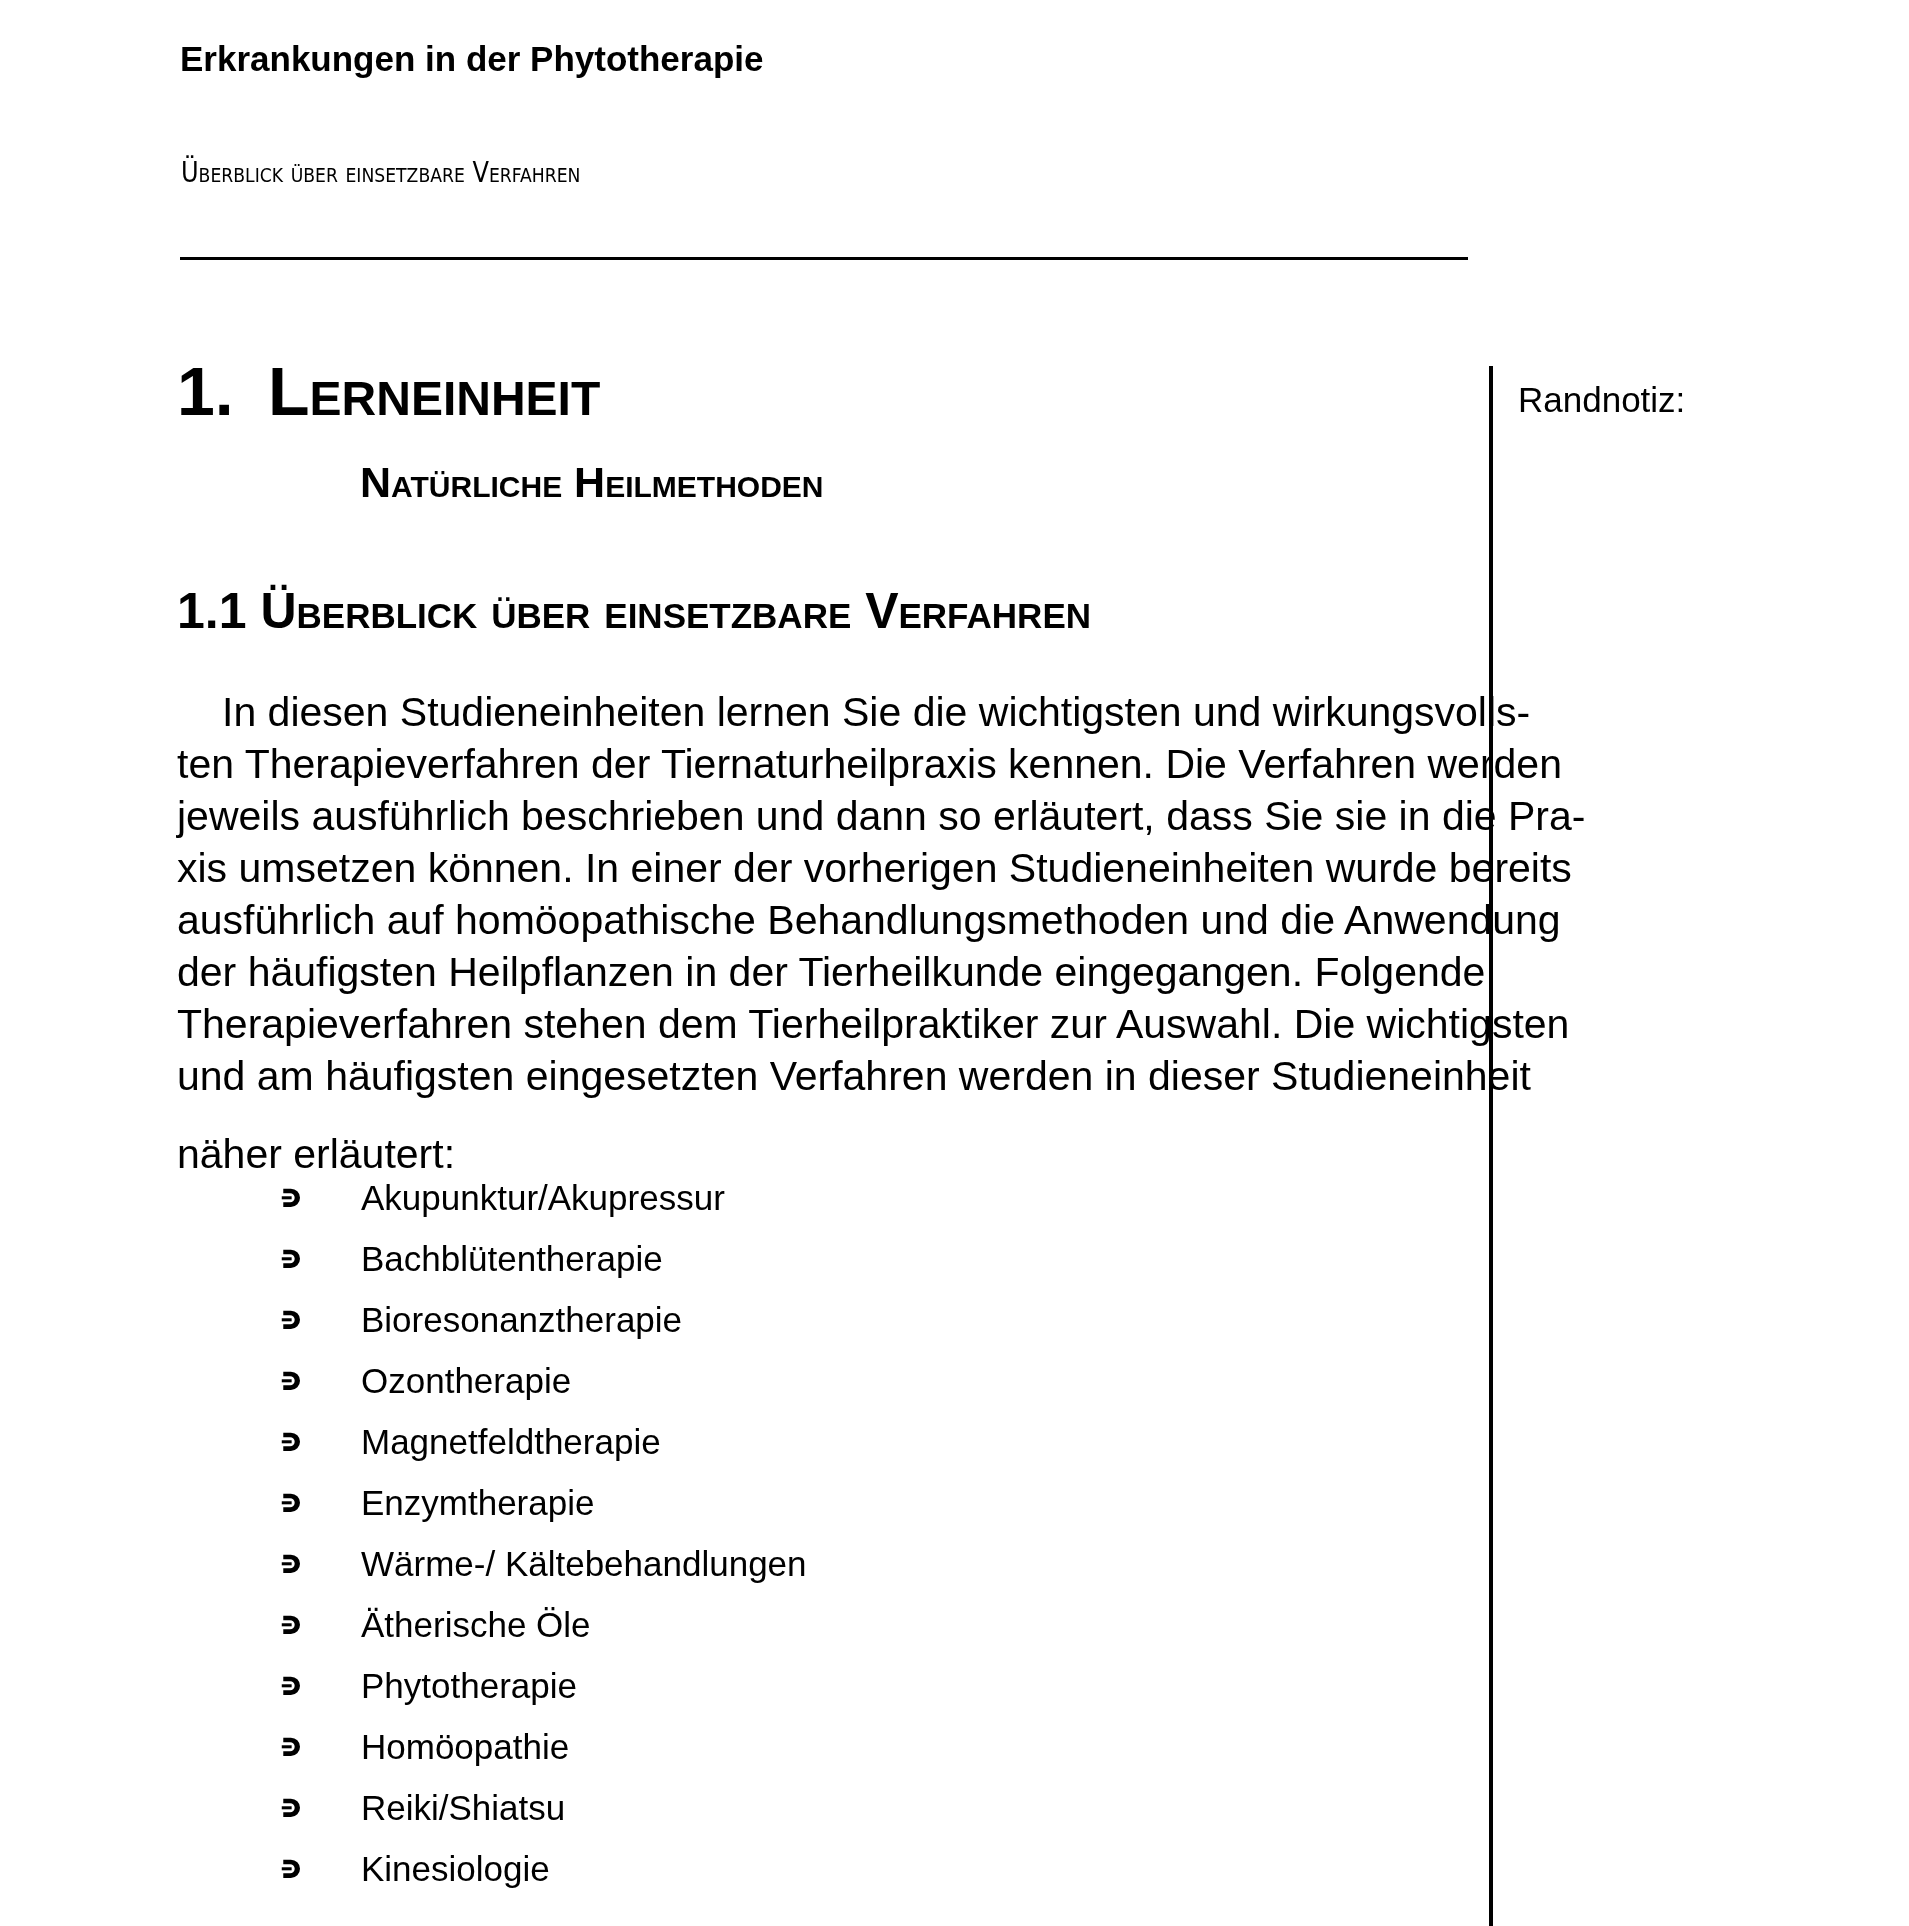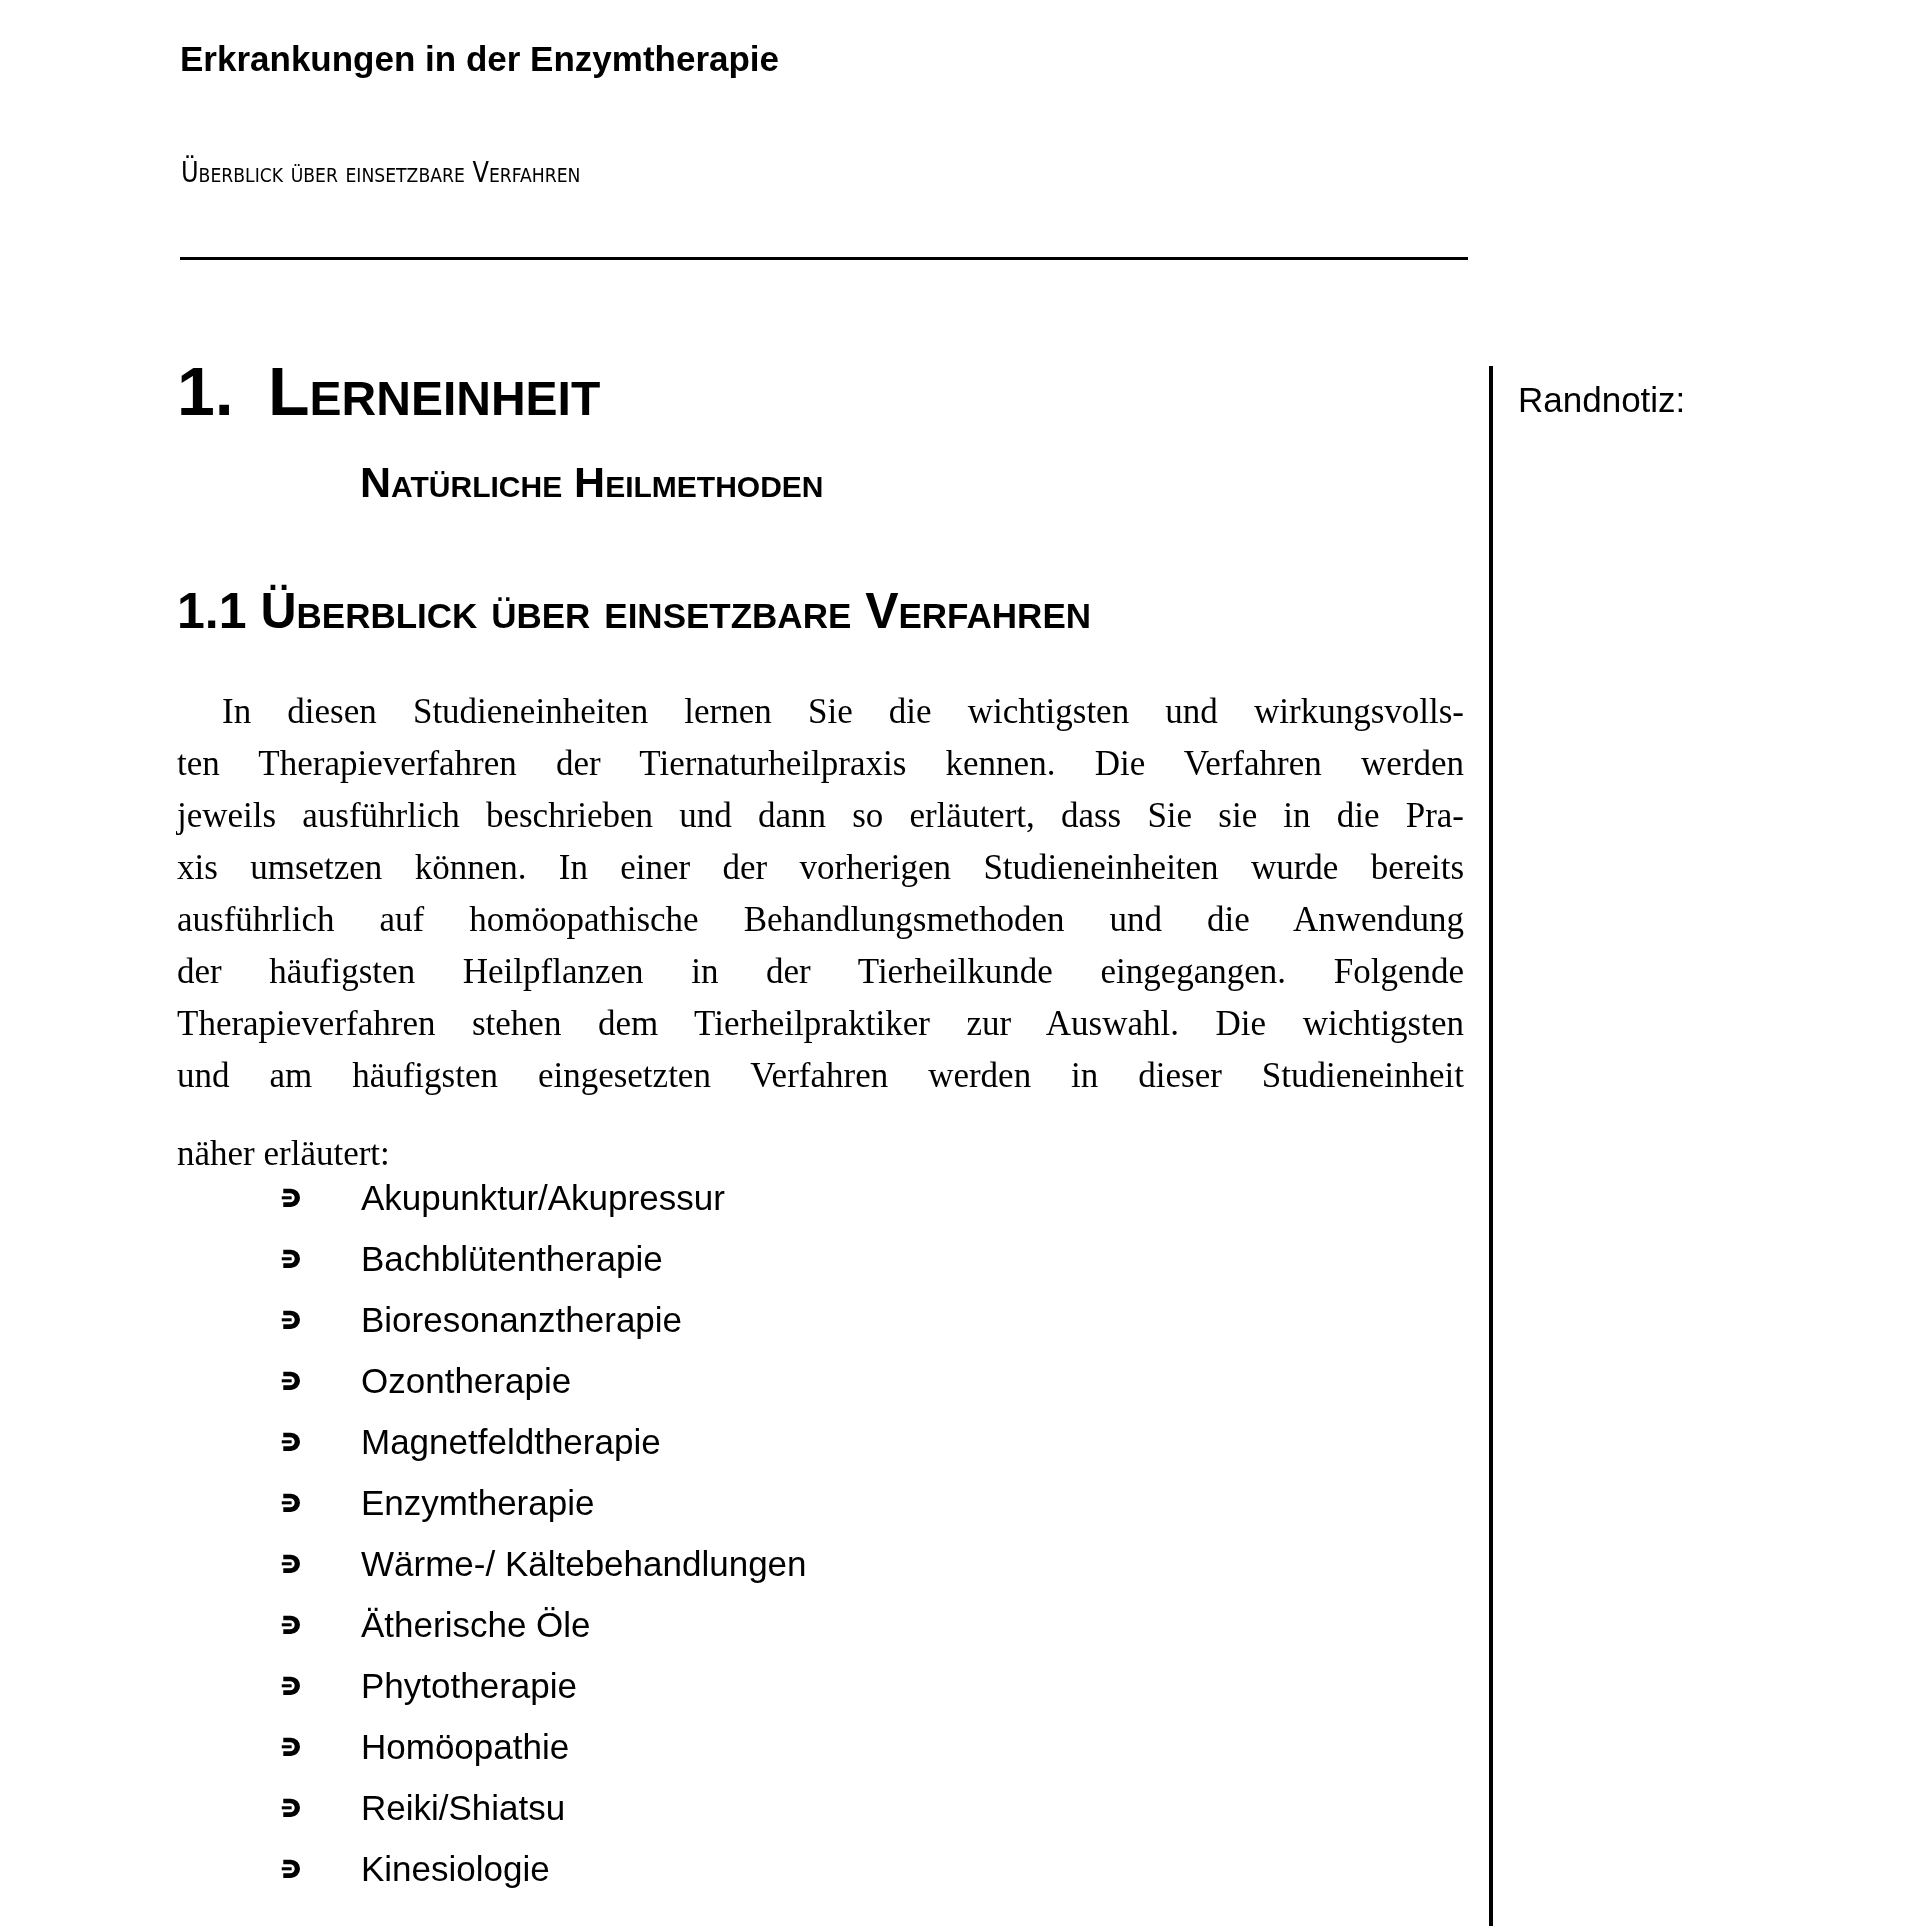--- a/index.html
+++ b/index.html
@@ -9,33 +9,33 @@
   .doc-title { left: 180px; top: 39px; font-size: 35px; font-weight: bold; white-space: nowrap; }
   .running-head { left: 181px; top: 156px; font-size: 28px; font-variant: small-caps; letter-spacing: 0; white-space: nowrap;
                   font-family: "DejaVu Sans", sans-serif; transform: scaleX(0.86); transform-origin: left; }
   .rule { left: 180px; top: 257px; width: 1288px; height: 3.1px; background: #000; }
   .vline { left: 1489px; top: 366px; width: 3.5px; height: 2238px; background: #000; }
   .margin-note { left: 1518px; top: 360px; font-size: 35px; white-space: nowrap; margin-top: 20px; }
   .h1 { left: 177px; top: 352px; font-size: 68px; font-weight: bold; white-space: nowrap; }
   .h1 .sc { font-variant: small-caps; margin-top: 40px; }
   .h1-sub { left: 360px; top: 458px; font-size: 43px; font-weight: bold; font-variant: small-caps; white-space: nowrap; }
   .h2 { left: 177px; top: 582px; font-size: 50px; font-weight: bold; font-variant: small-caps; white-space: nowrap; }
-  .para { left: 177px; top: 686px; width: 1287px; font-size: 35px; line-height: 52px; text-align: justify; font-family: Liberation Serif, serif; }
+  .para { left: 177px; top: 686px; width: 1287px; font-size: 41px; line-height: 52px; text-align: justify; }
   .para .line { display: block; white-space: nowrap; text-align: justify; text-align-last: justify; height: 52px; }
   .para .line.first { padding-left: 45px; }
   .para .line.last { text-align-last: left; margin-top: 26px; }
   .list { left: 270px; top: 1167px; margin: 0; padding: 0; list-style: none; }
   .list li { height: 61px; display: flex; align-items: center; font-size: 35px; white-space: nowrap; }
   .bullet { width: 91px; display: inline-block; }
   .bullet svg { width: 19px; height: 21.6px; display: block; margin-left: 10.8px; }
 </style>
 </head>
 <body>
 
-<div class="abs doc-title">Erkrankungen in der Enzymtherapie</div>
+<div class="abs doc-title">Erkrankungen in der Phytotherapie</div>
 <div class="abs running-head">Überblick über einsetzbare Verfahren</div>
 <div class="abs rule"></div>
 
 <div class="abs vline"></div>
 <div class="abs margin-note">Randnotiz:</div>
 
 <div class="abs h1">
   <span>1.</span>
   <span class="sc" style="margin-left:15.4px;">Lerneinheit</span>
 </div>

